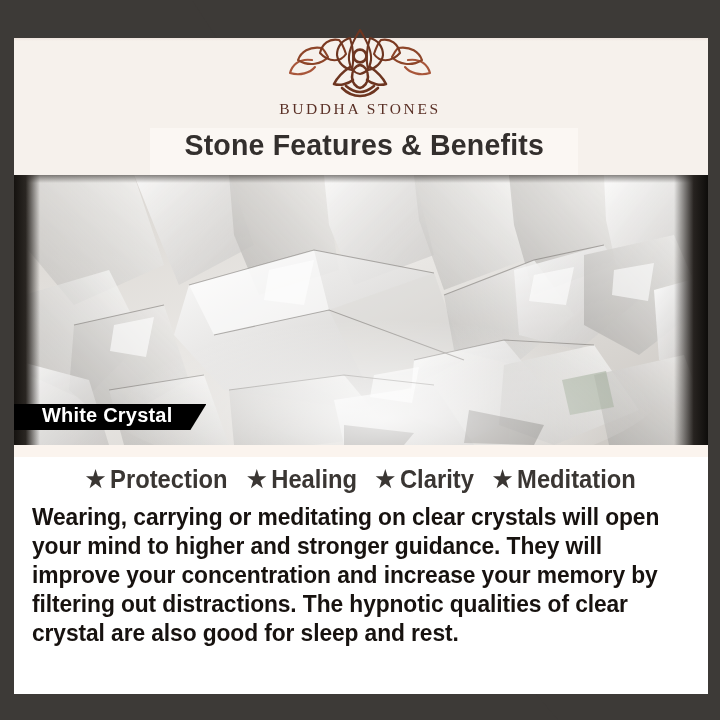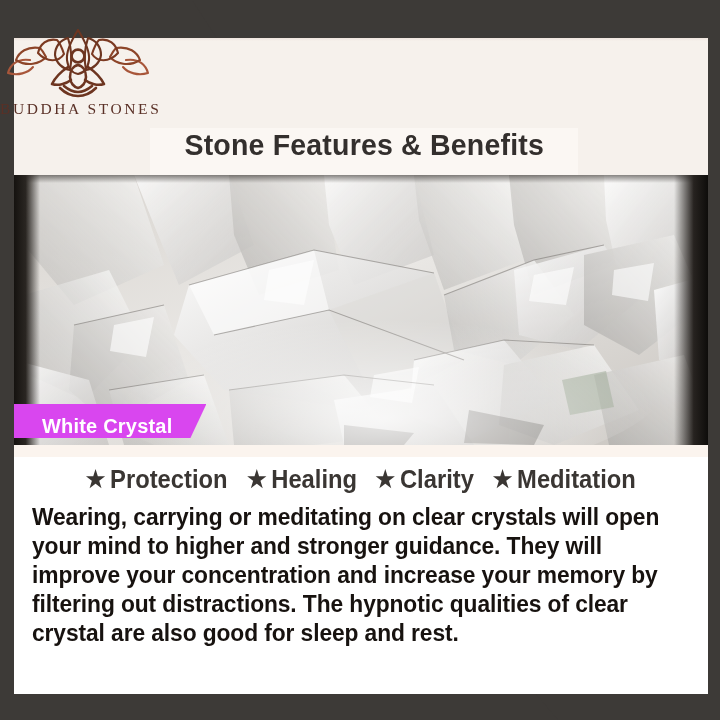--- a/index.html
+++ b/index.html
@@ -32,21 +32,21 @@
     background:#f6f1ec;
   }
   .sheet-hairline{
     position:absolute;left:14px;top:38px;width:694px;height:3px;
     background:linear-gradient(180deg,#efe4dd 0%, #f6f1ec 100%);
   }
 
   
   .logo-wrap{
     position:absolute;left:0;top:26px;width:720px;height:98px;
-    display:flex;flex-direction:column;align-items:flex-start;justify-content:flex-start;
+    display:flex;flex-direction:column;align-items:center;justify-content:flex-start;
   }
   .logo-mark{width:156px;height:72px;display:block;}
   .logo-text{
     margin-top:2px;
     font-family:"Liberation Serif", serif;
     font-size:15.5px;letter-spacing:2.6px;color:#5a3026;font-weight:400;
   }
 
   
   .title-band{
@@ -75,24 +75,24 @@
     position:absolute;right:0;top:0;width:34px;height:270px;
     background:linear-gradient(270deg,#0e0c0a 0%,#272320 42%,rgba(60,55,50,0) 100%);
   }
   .photo-edge-top{
     position:absolute;left:0;top:0;width:694px;height:8px;
     background:linear-gradient(180deg,rgba(40,36,32,.55) 0%, rgba(40,36,32,0) 100%);
   }
 
   
   .stone-tag{
-    position:absolute;left:14px;top:404px;height:34px;
+    position:absolute;left:14px;top:404px;height:26px;
     padding:0 34px 0 28px;
-    background:#d946ef;
-    display:flex;align-items:flex-end;
+    background:#000000;
+    display:flex;align-items:flex-start;
     clip-path:polygon(0 0, 100% 0, calc(100% - 16px) 100%, 0 100%);
   }
   .stone-tag-text{
     color:#ffffff;font-weight:bold;font-size:20px;letter-spacing:.2px;
     white-space:nowrap;
   }
 
   
   .panel{
     position:absolute;left:14px;top:445px;width:694px;height:249px;background:#ffffff;

